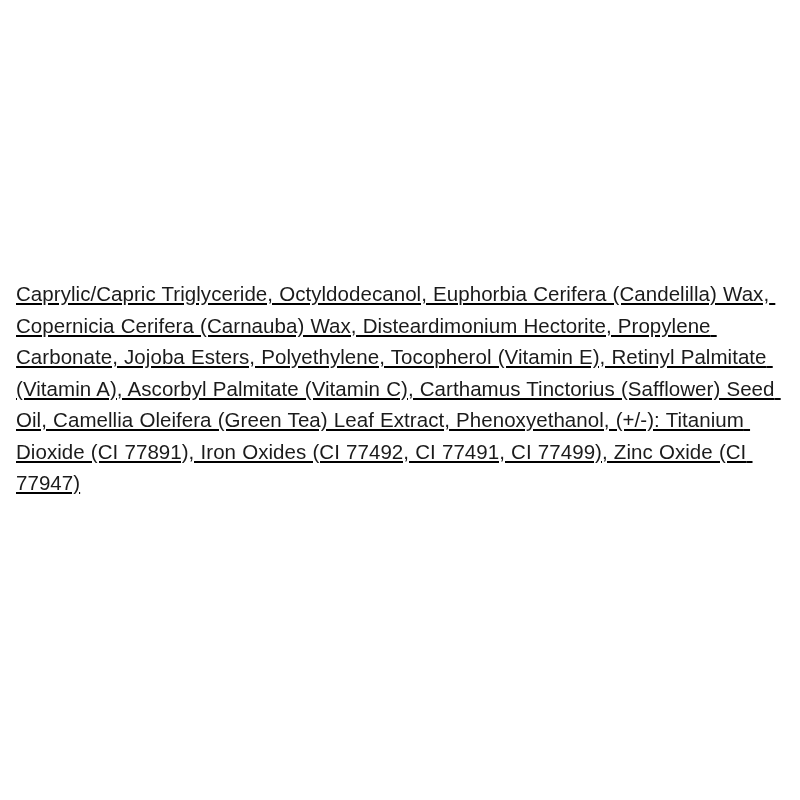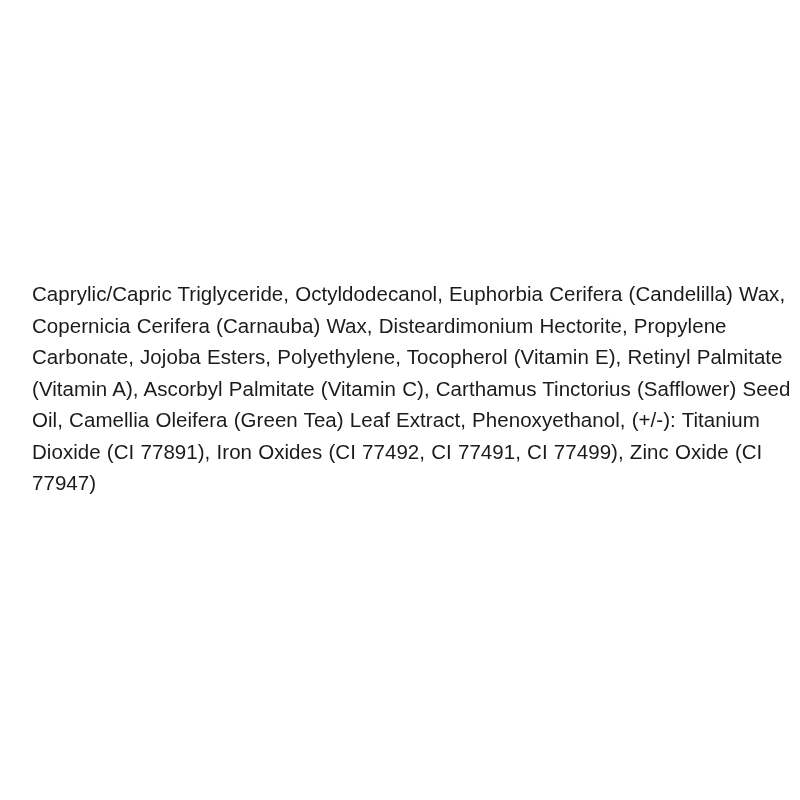--- a/index.html
+++ b/index.html
@@ -15,23 +15,24 @@
   }
   .page {
     position: relative;
     width: 800px;
     height: 800px;
     background: #ffffff;
     box-sizing: border-box;
   }
   .ingredients-block {
     position: absolute;
-    left: 32px;
+    left: 16px;
     top: 278px;
     width: 760px;
+    text-decoration: underline;
   }
   .ingredients-text {
     margin: 0;
     color: #1b1b1b;
     font-family: "Liberation Sans", sans-serif;
     font-size: 20.5px;
     line-height: 31.5px;
     letter-spacing: 0.05px;
     text-align: left;
     word-spacing: 0.4px;

